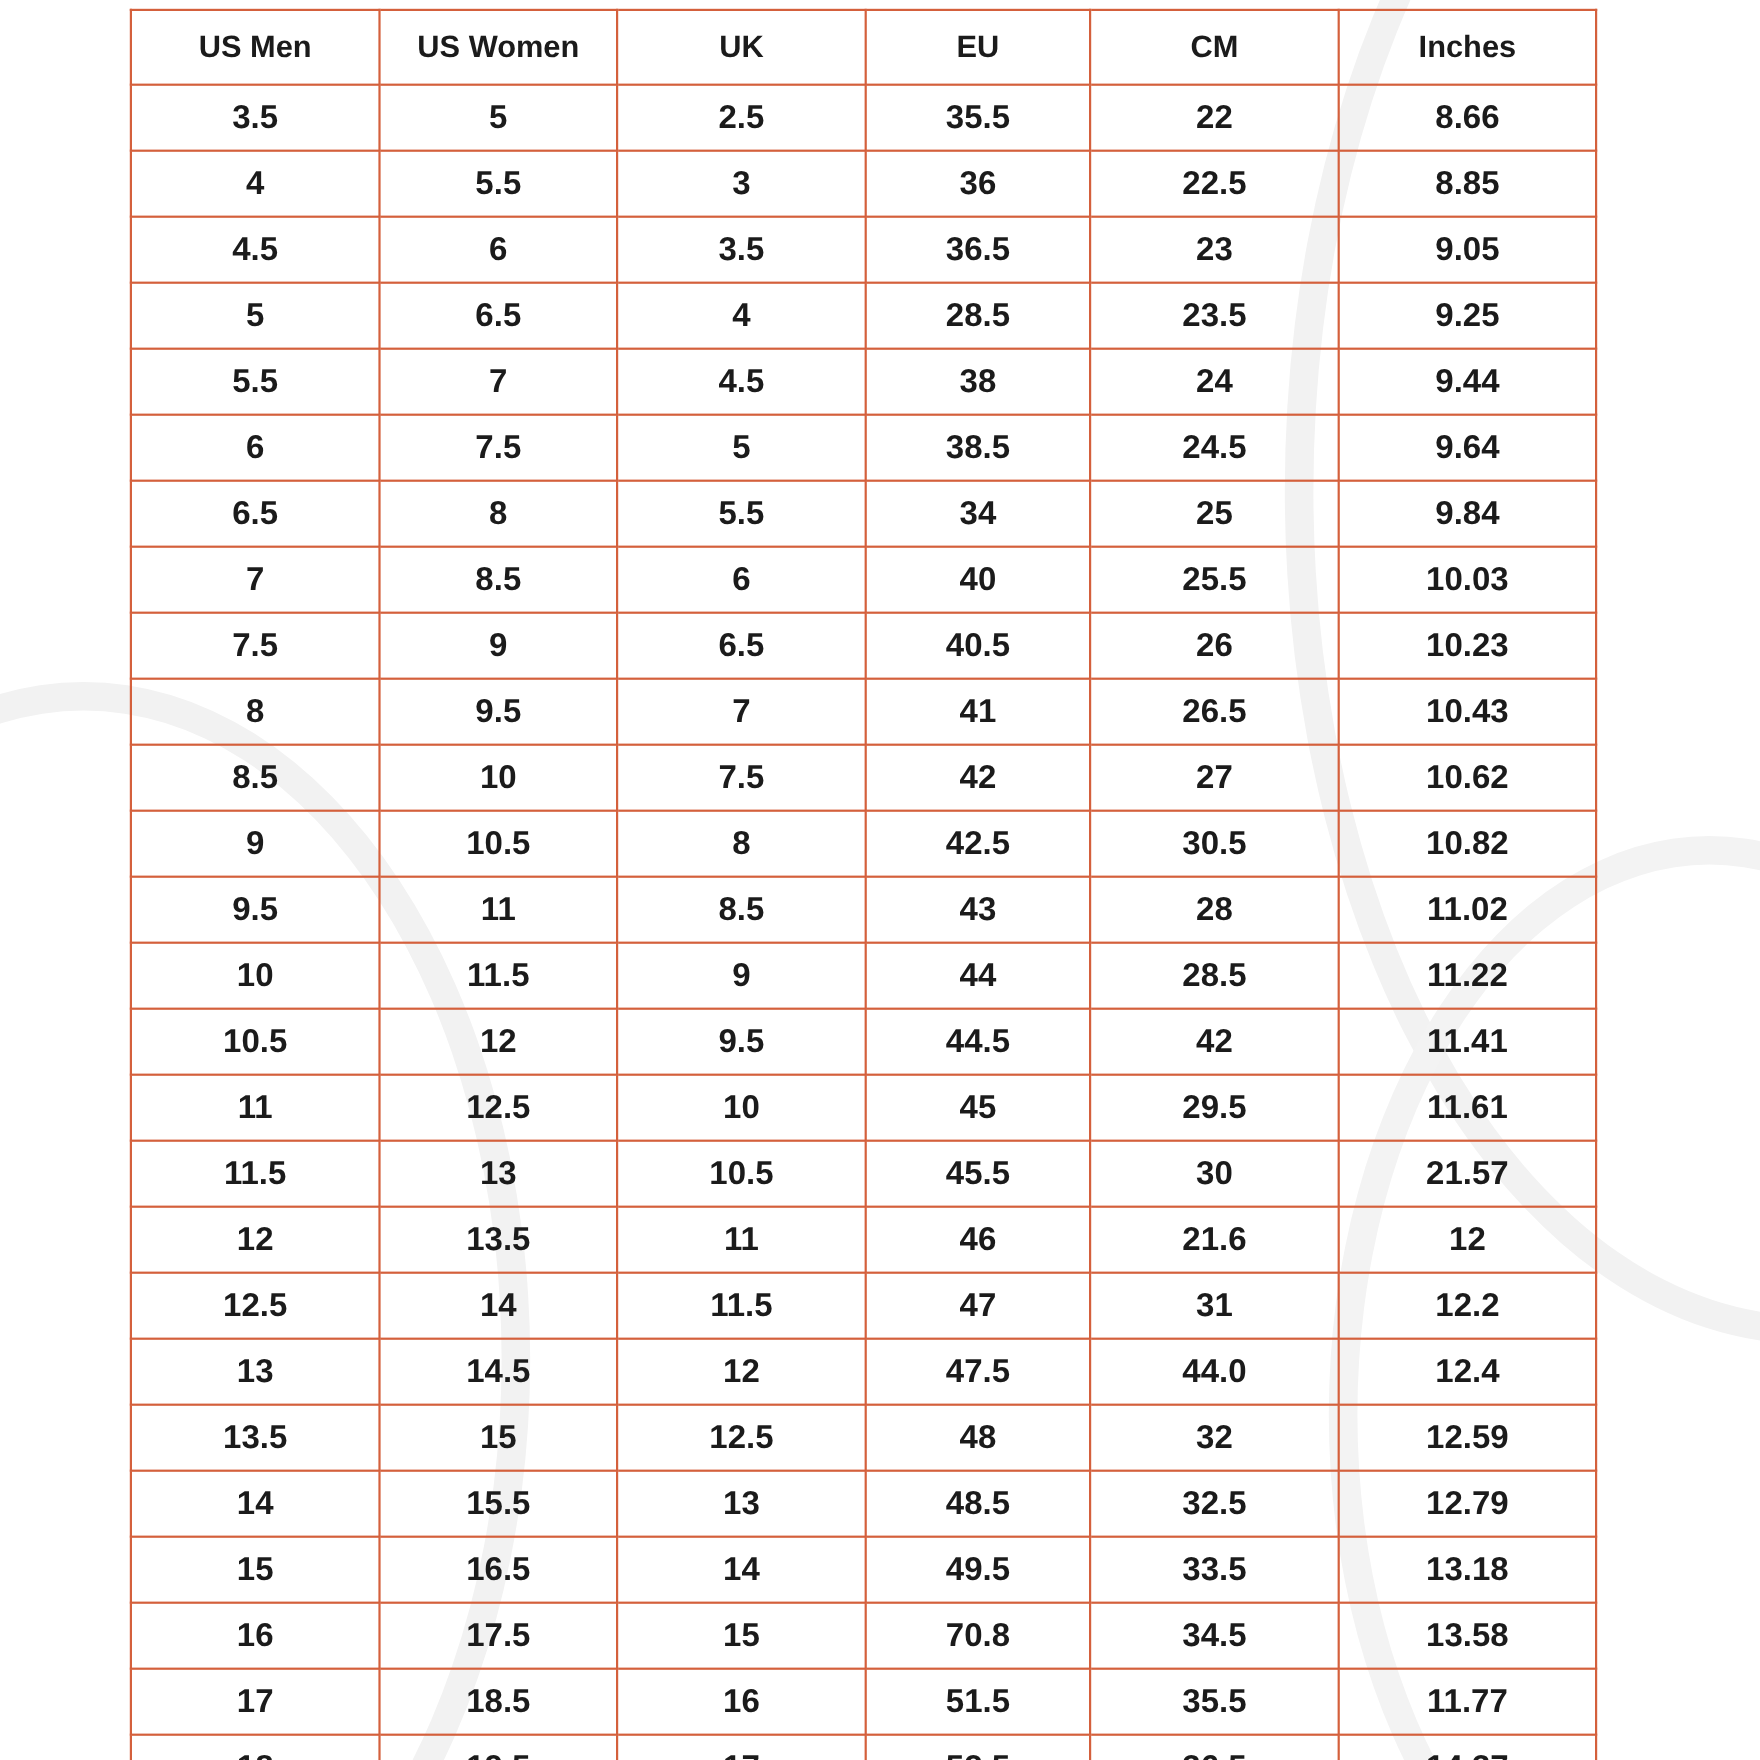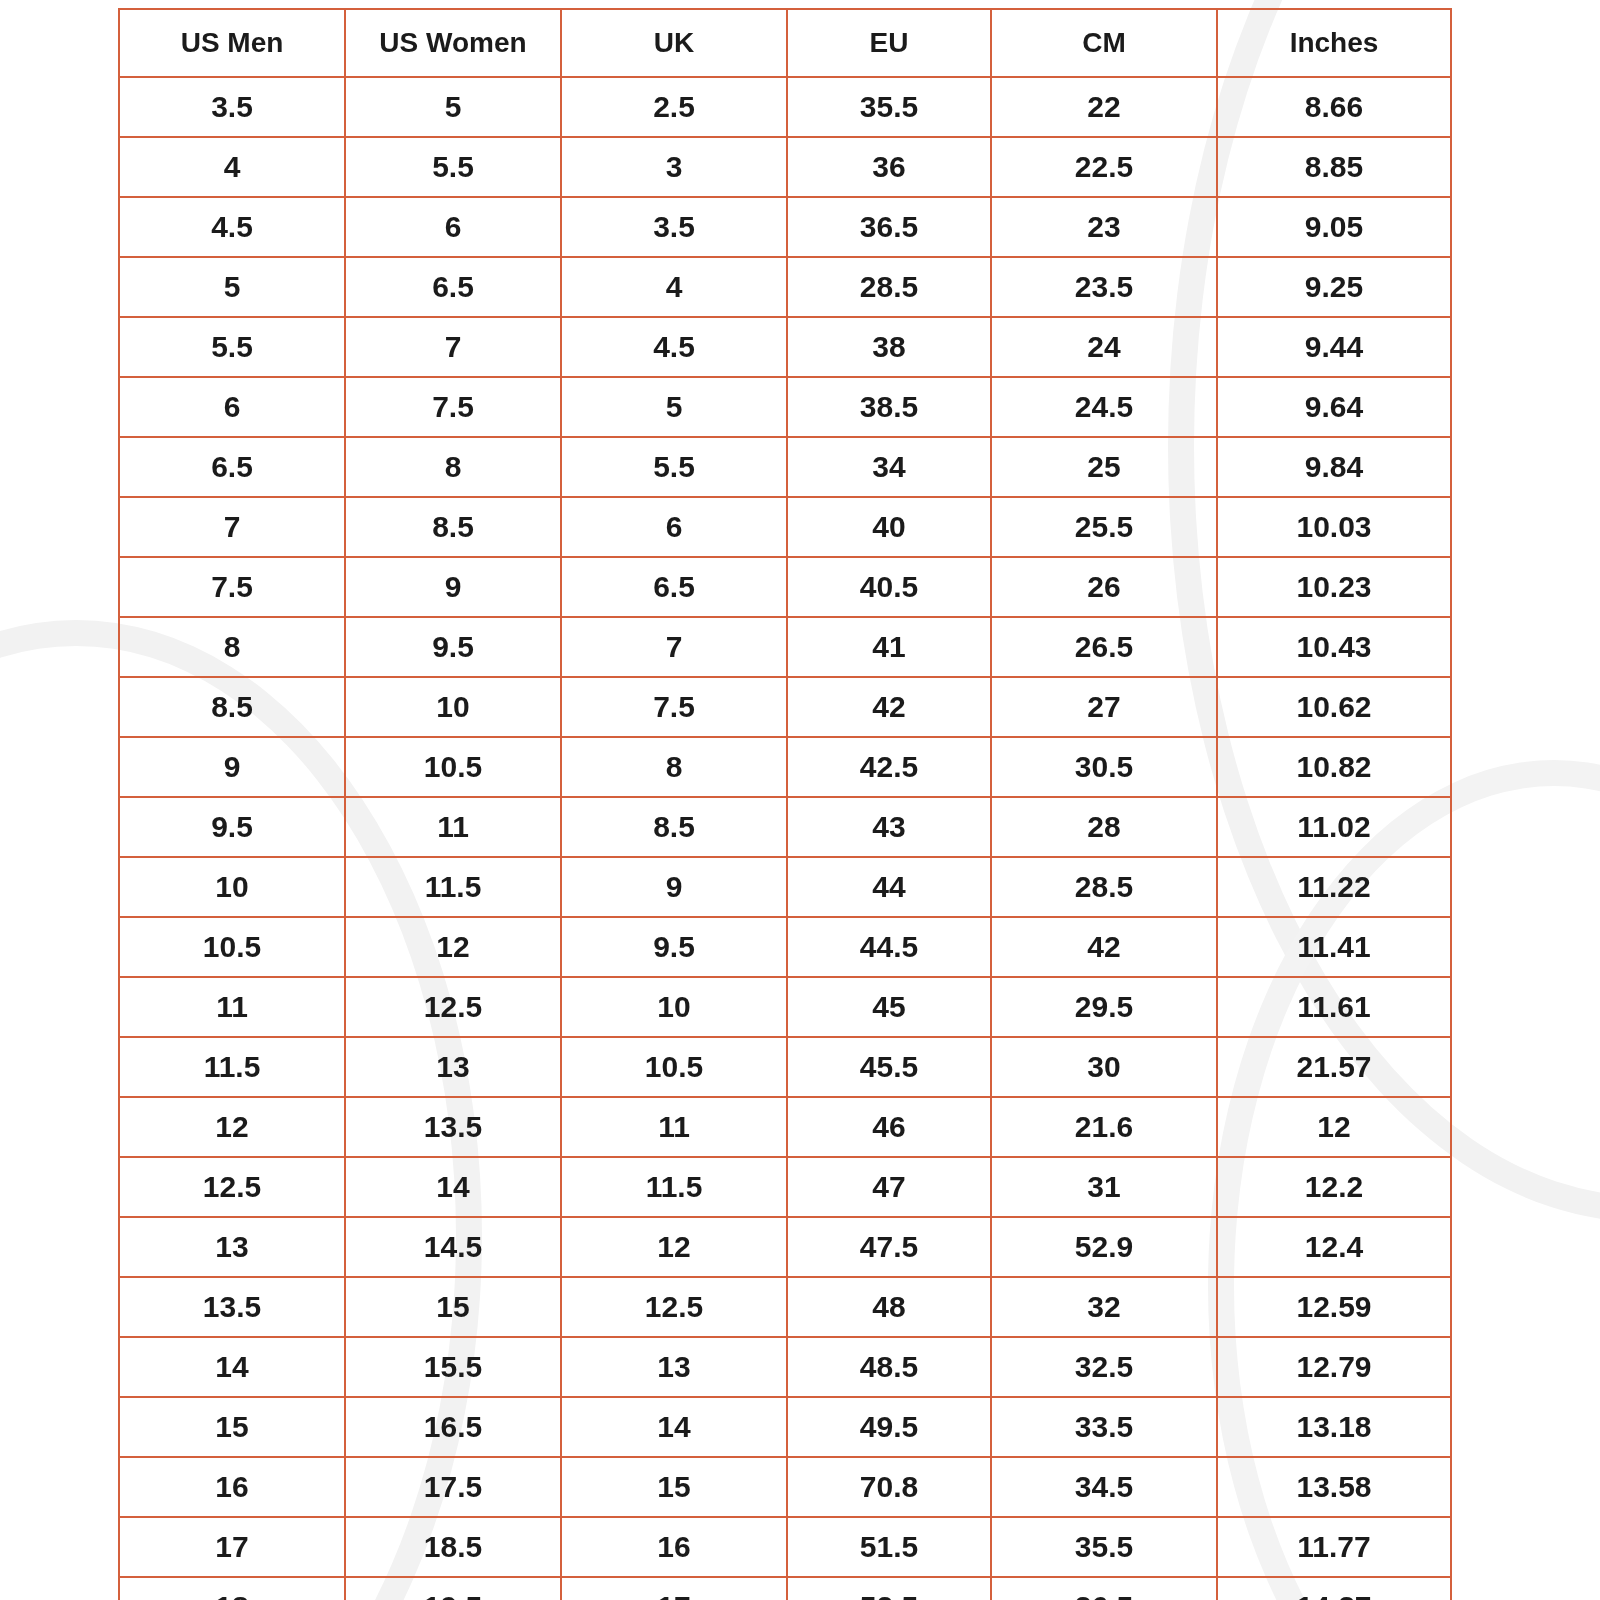--- a/index.html
+++ b/index.html
@@ -260,21 +260,21 @@
           <td>11.5</td>
           <td>47</td>
           <td>31</td>
           <td>12.2</td>
         </tr>
         <tr>
           <td>13</td>
           <td>14.5</td>
           <td>12</td>
           <td>47.5</td>
-          <td>52.9</td>
+          <td>44.0</td>
           <td>12.4</td>
         </tr>
         <tr>
           <td>13.5</td>
           <td>15</td>
           <td>12.5</td>
           <td>48</td>
           <td>32</td>
           <td>12.59</td>
         </tr>

